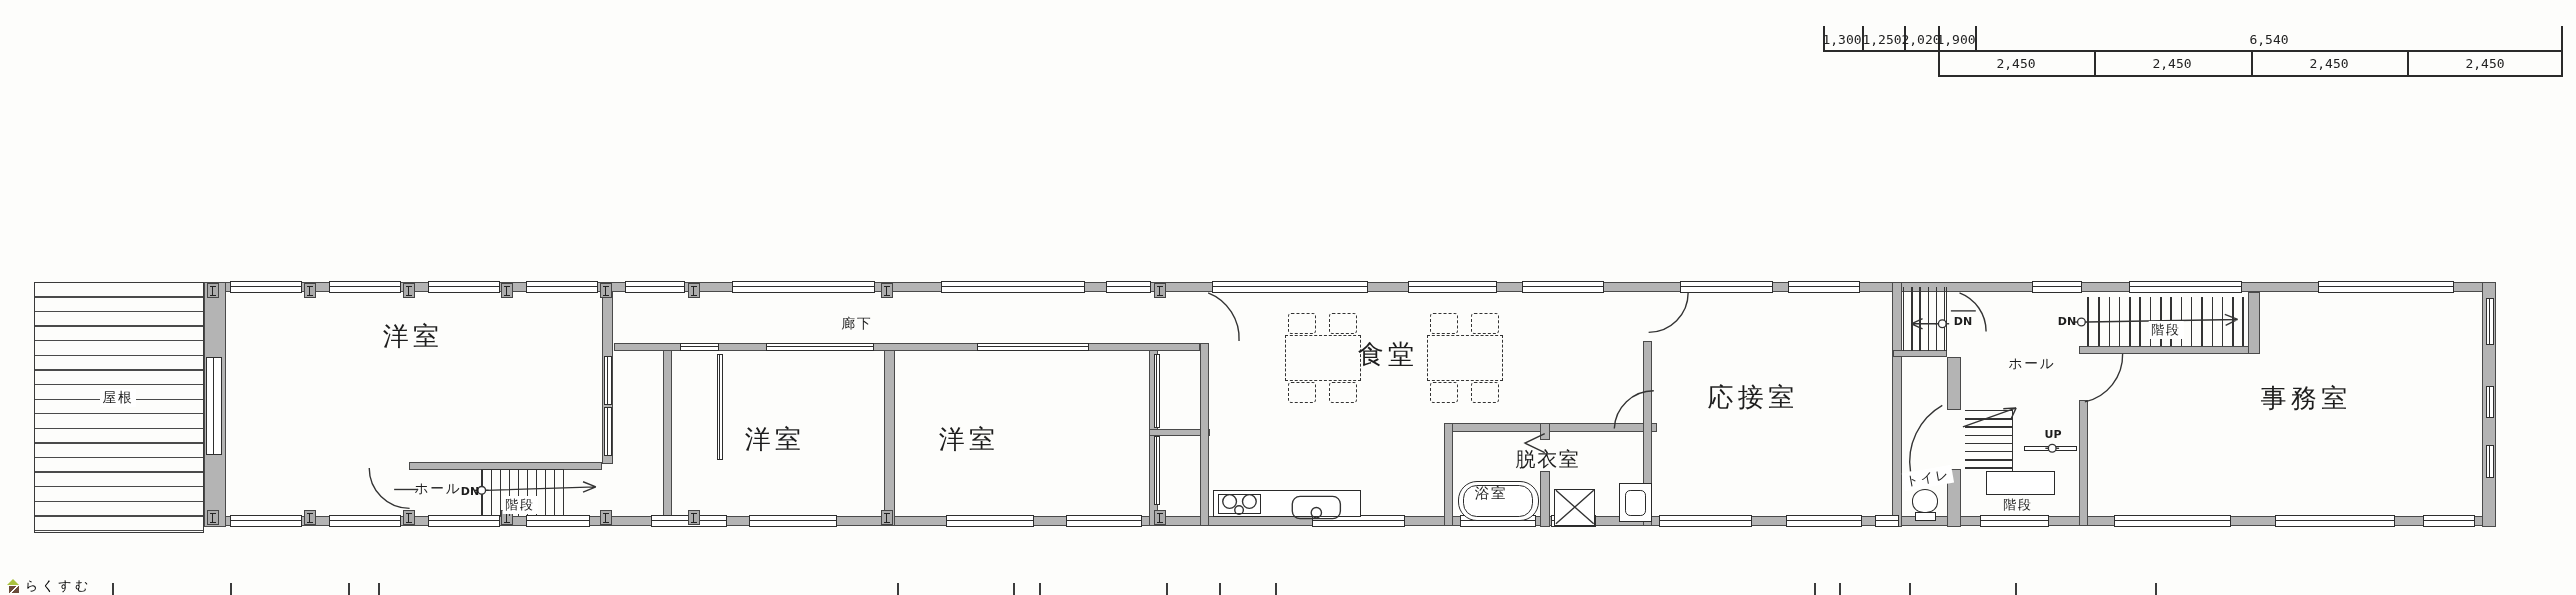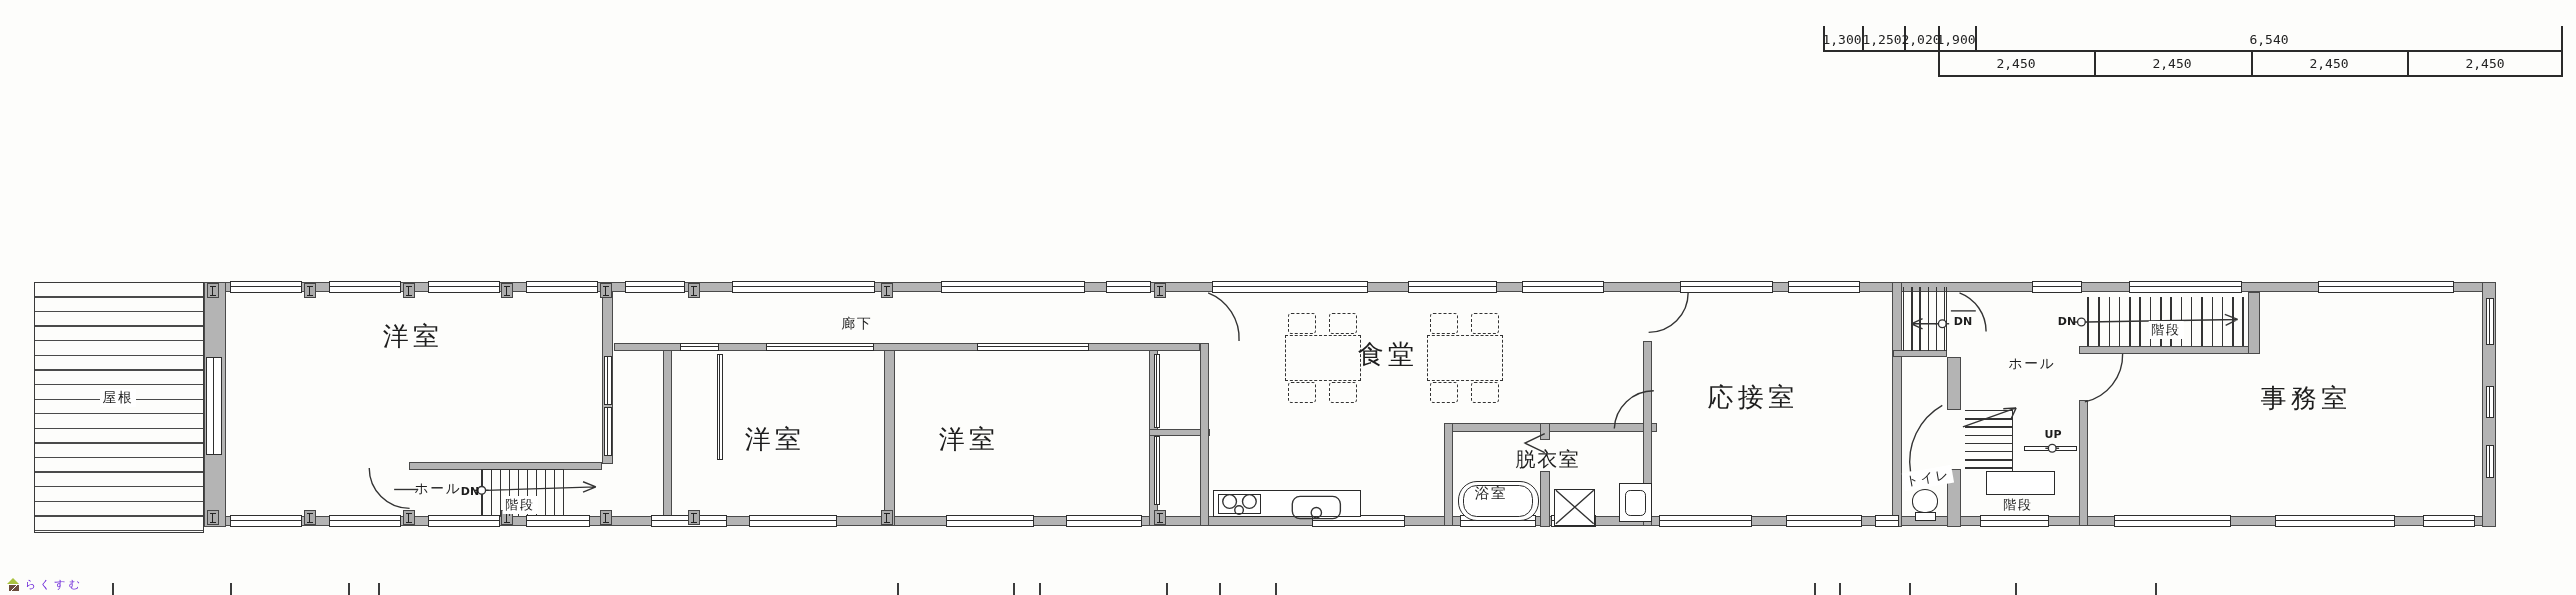--- a/index.html
+++ b/index.html
@@ -36,21 +36,21 @@
   .dline{position:absolute;height:1.7px;background:#2a2a2a;}
   .dtick{position:absolute;width:1.7px;background:#2a2a2a;}
   .btick{position:absolute;width:1.7px;height:13px;top:583px;background:#3c3c3c;}
   svg.overlay{position:absolute;left:0;top:0;pointer-events:none;}
   #logo{position:absolute;left:6.9px;top:577px;display:flex;align-items:center;gap:4.3px;}
   #logo .house{position:relative;width:13.7px;height:13.7px;}
   #logo .roofTri{position:absolute;left:0;top:0;width:0;height:0;
       border-left:6.9px solid transparent;border-right:6.9px solid transparent;border-bottom:6.9px solid #a9c23f;}
   #logo .base{position:absolute;left:1.7px;top:6.9px;width:10.3px;height:6.9px;background:#6b4c3b;
       background-image:linear-gradient(135deg,transparent 45%,#fff 45%,#fff 55%,transparent 55%);}
-  #logo .lt{font-size:11px;letter-spacing:3.4px;color:#6d28d9;}
+  #logo .lt{font-size:13px;letter-spacing:3.4px;color:#000000;}
 </style>
 </head>
 <body>
 
 <div id="canvas">
 
   <div class="deck" style="left:34px;top:282px;width:170px;height:251px;"></div>
 
   <div class="w" style="left:210px;top:282px;width:2284px;height:10.3px;"></div>
   <div class="w" style="left:210px;top:516px;width:2284px;height:10.3px;"></div>

